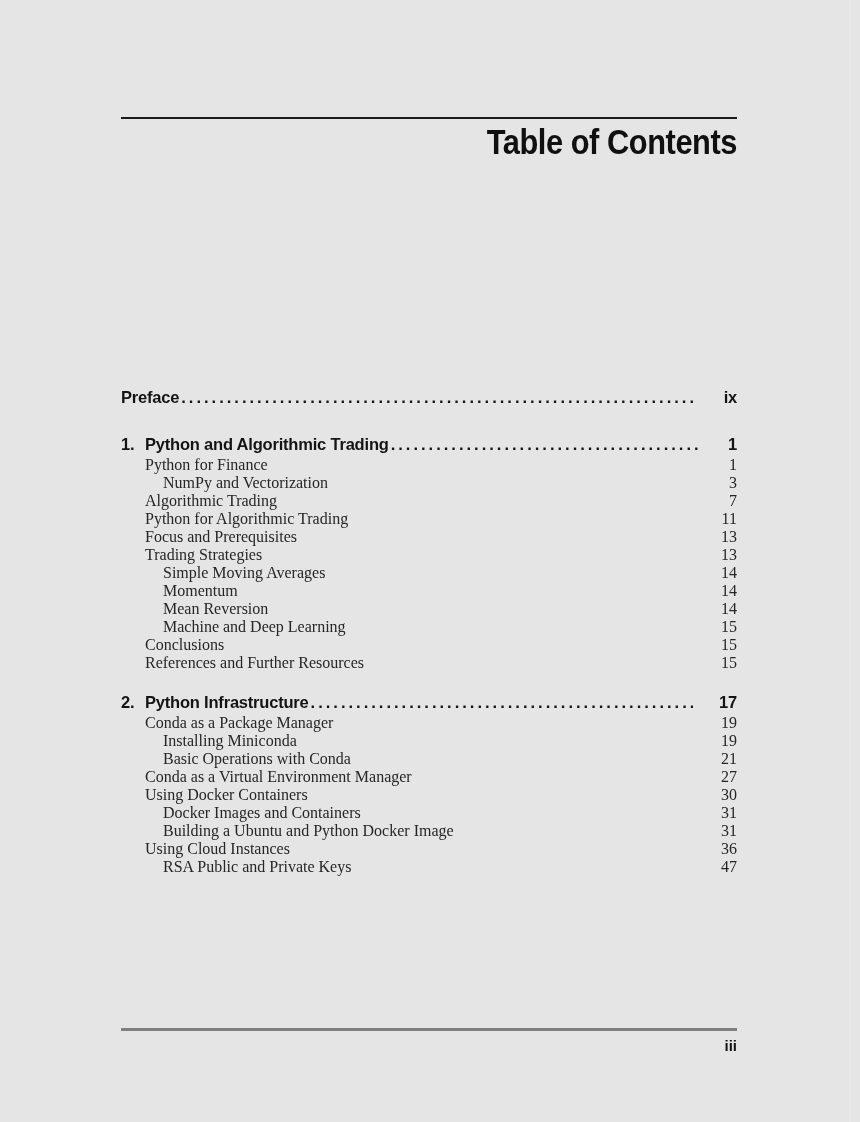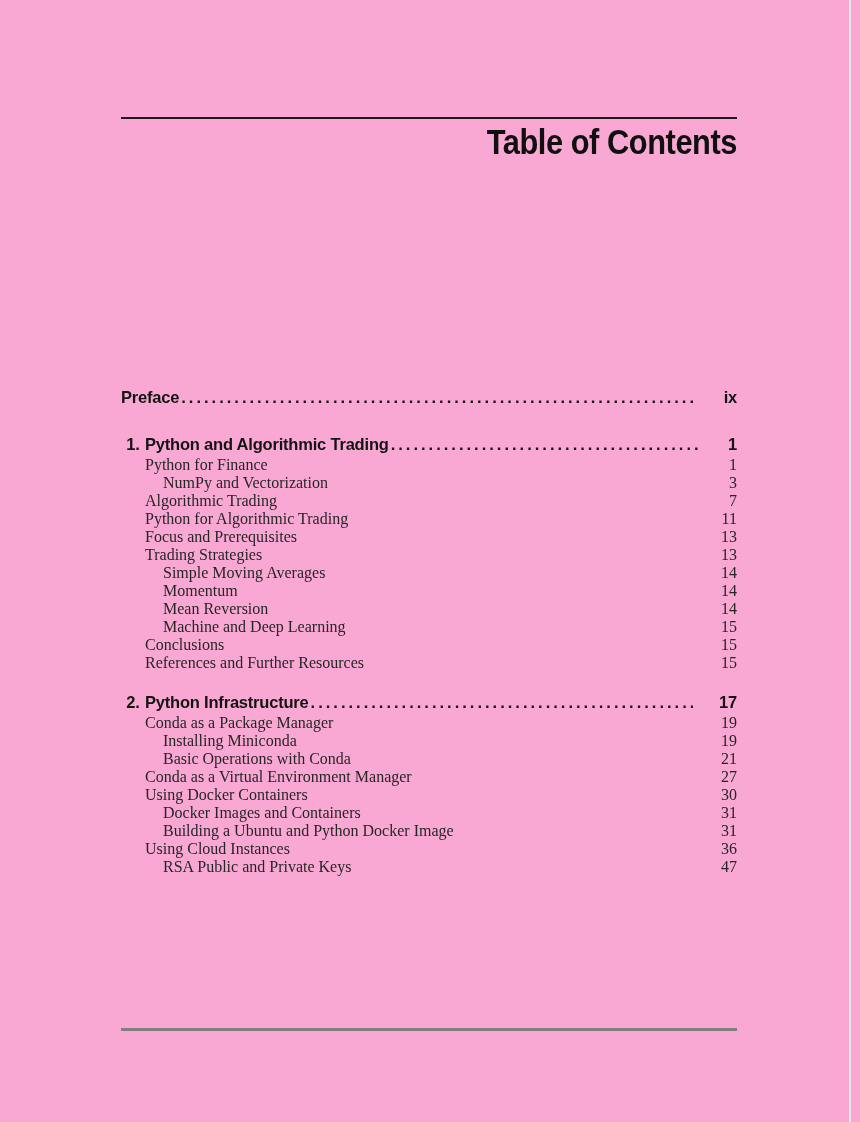--- a/index.html
+++ b/index.html
@@ -3,21 +3,21 @@
 <meta charset="utf-8">
 <style>
   html, body { margin: 0; padding: 0; }
   body {
     width: 860px; height: 1122px;
     background: #ffffff;
     overflow: hidden;
     position: relative;
     font-family: "Liberation Serif", serif;
   }
-  .page { position: absolute; inset: 0; background: #f9a8d4; }
+  .page { position: absolute; inset: 0; background: #e5e5e5; }
 
   .page-edge {
     position: absolute; top: 0; bottom: 0; left: 849px; width: 2px;
     background: #e9e9e9;
   }
 
   .rule-top {
     position: absolute; left: 121px; width: 616px; top: 117px; height: 2px;
     background: #1b1b1b;
   }
@@ -32,21 +32,21 @@
     font: 700 35px/40px "Liberation Sans", sans-serif;
     color: #101010;
     text-align: right;
     letter-spacing: -0.5px;
     transform: scaleX(0.88);
     transform-origin: right center;
     white-space: nowrap;
   }
 
   .toc-body {
-    position: absolute; left: 121px; width: 616px; top: 386px; text-align: center;
+    position: absolute; left: 121px; width: 616px; top: 386px;
   }
 
   .row {
     display: flex;
     align-items: baseline;
     line-height: 21.5px;
     font: 16px "Liberation Serif", serif;
     color: #262626;
   }
   .row.bold {
@@ -215,14 +215,15 @@
         </div>
         <div class="row lvl2">
           <span class="lbl">RSA Public and Private Keys</span>
           <span class="spacer"></span>
           <span class="pg">47</span>
         </div>
       </div>
     </div>
 
   <div class="rule-bottom"></div>
+  <div class="folio">iii</div>
   <div class="page-edge"></div>
 </div>
 
 </body></html>

